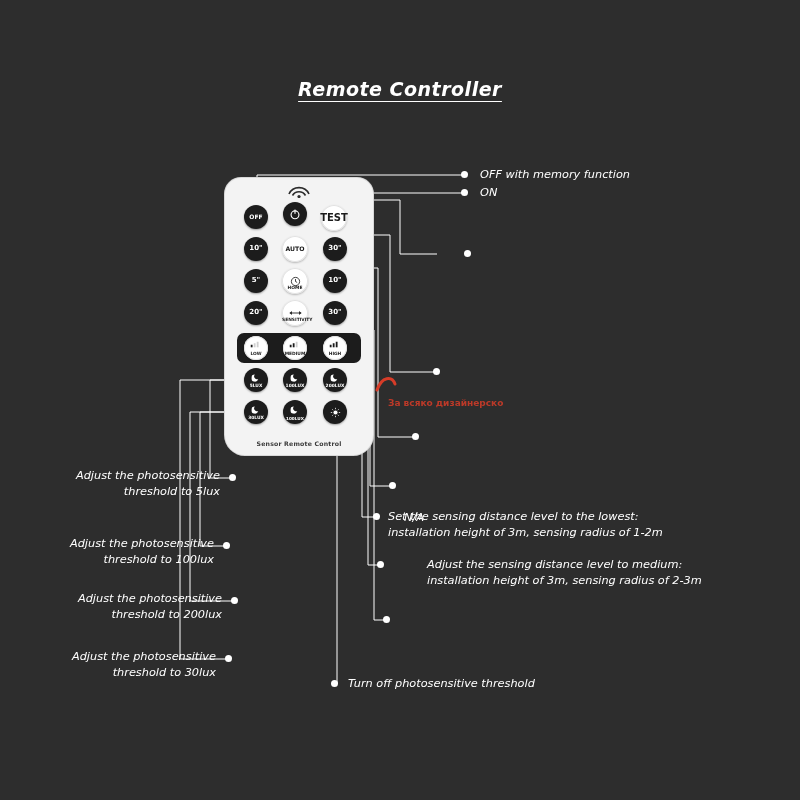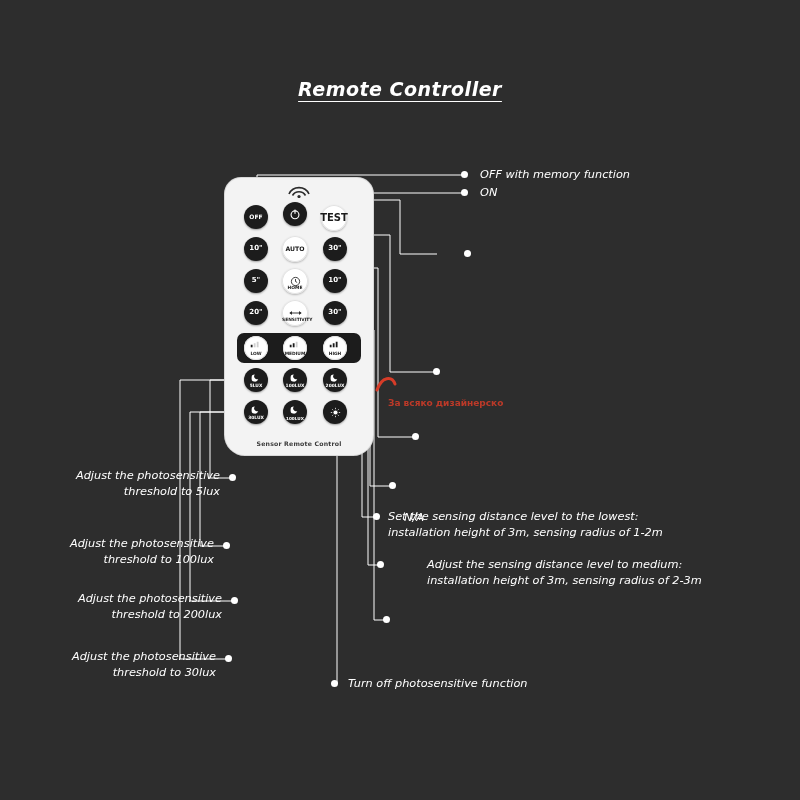--- a/index.html
+++ b/index.html
@@ -334,21 +334,21 @@
   <div class="lbl right" style="left:388px; top:509px;">Set the sensing distance level to the lowest:
 installation height of 3m, sensing radius of 1-2m</div>
 
   <div class="dot" style="left:377px; top:561px;"></div>
   <div class="lbl right" style="left:392px; top:557px;margin-left:35px;">Adjust the sensing distance level to medium:
 installation height of 3m, sensing radius of 2-3m</div>
 
   <div class="dot" style="left:383px; top:616px;"></div>
 
   <div class="dot" style="left:331px; top:680px;"></div>
-  <div class="lbl right" style="left:348px; top:676px;">Turn off photosensitive function</div>
+  <div class="lbl right" style="left:348px; top:676px;">Turn off photosensitive threshold</div>
 
   <div class="dot" style="left:229px; top:474px;"></div>
   <div class="lbl left" style="left:38px; top:468px; width:182px;">Adjust the photosensitive
 threshold to 5lux</div>
 
   <div class="dot" style="left:223px; top:542px;"></div>
   <div class="lbl left" style="left:32px; top:536px; width:182px;">Adjust the photosensitive
 threshold to 100lux</div>
 
   <div class="dot" style="left:231px; top:597px;"></div>

